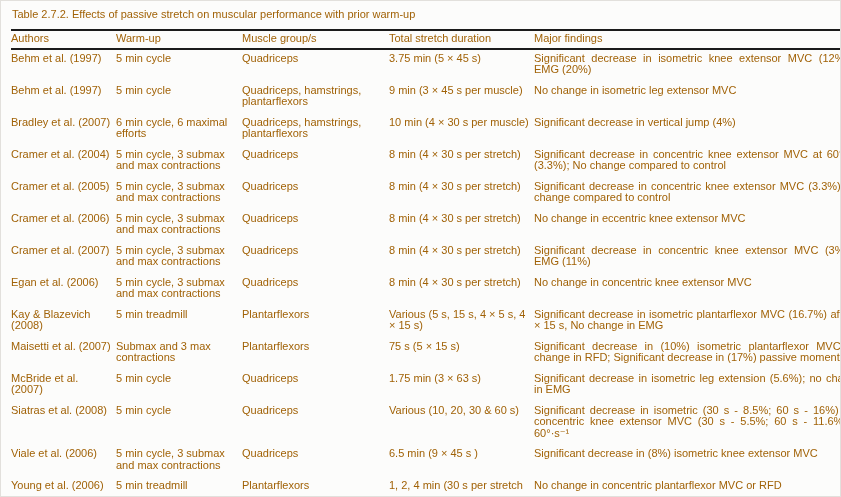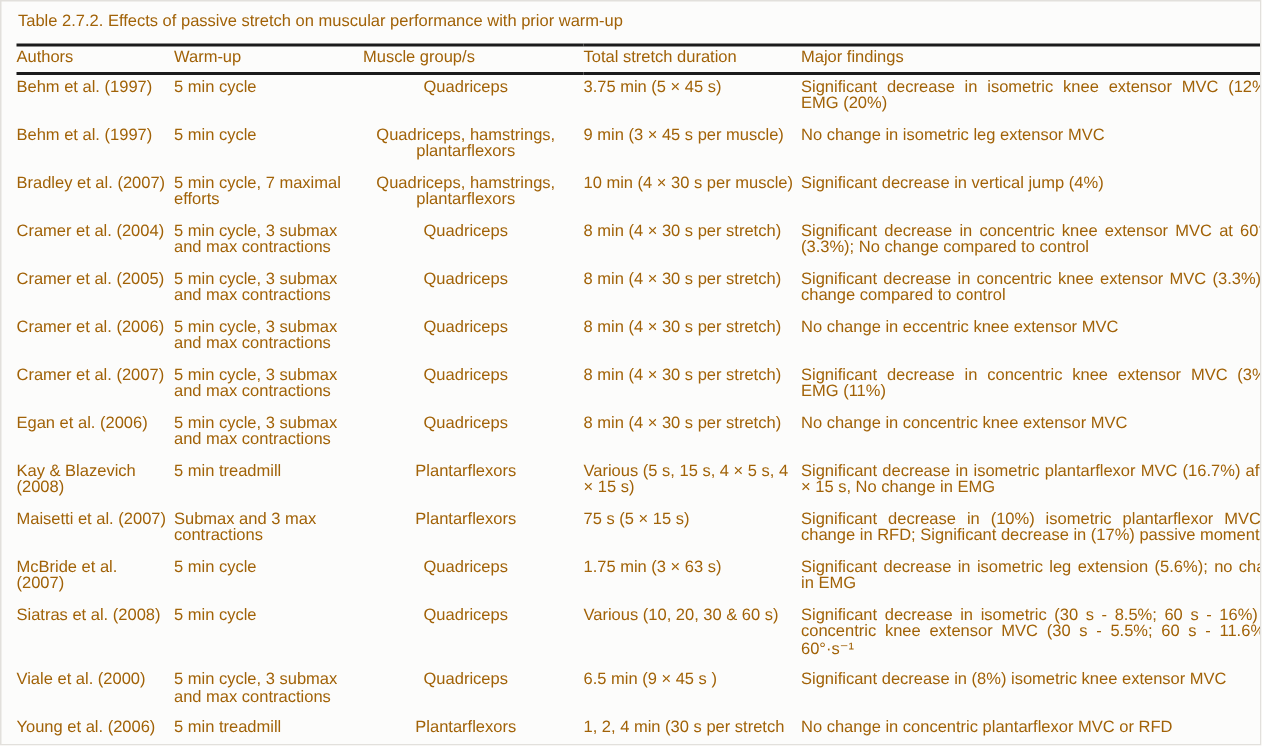--- a/index.html
+++ b/index.html
@@ -36,21 +36,21 @@
     margin-left: 28px;
   }
   table.effects td {
     vertical-align: top;
     font-size: 11px;
     line-height: 11.5px;
     padding: 3px 0 6px 0;
   }
   .c-authors  { width: 101px; padding-right: 4px !important; }
   .c-warmup   { width: 118px; padding-right: 8px !important; }
-  .c-muscle   { width: 137px; padding-right: 10px !important; text-align: center; }
+  .c-muscle   { width: 137px; padding-right: 10px !important; }
   .c-duration { width: 143px; padding-right: 2px !important; }
   .c-findings { width: 328px; }
   td.c-findings { text-align: justify; }
 </style>
 </head>
 <body>
 
 <div class="page">
   <div class="table-title">Table 2.7.2. Effects of passive stretch on muscular performance with prior warm-up</div>
 
@@ -74,21 +74,21 @@
         </tr>
         <tr>
           <td class="c-authors">Behm et al. (1997)</td>
           <td class="c-warmup">5 min cycle</td>
           <td class="c-muscle">Quadriceps, hamstrings, plantarflexors</td>
           <td class="c-duration">9 min (3 × 45 s per muscle)</td>
           <td class="c-findings">No change in isometric leg extensor MVC</td>
         </tr>
         <tr>
           <td class="c-authors">Bradley et al. (2007)</td>
-          <td class="c-warmup">5 min cycle, 7 maximal efforts</td>
+          <td class="c-warmup">6 min cycle, 6 maximal efforts</td>
           <td class="c-muscle">Quadriceps, hamstrings, plantarflexors</td>
           <td class="c-duration">10 min (4 × 30 s per muscle)</td>
           <td class="c-findings">Significant decrease in vertical jump (4%)</td>
         </tr>
         <tr>
           <td class="c-authors">Cramer et al. (2004)</td>
           <td class="c-warmup">5 min cycle, 3 submax and max contractions</td>
           <td class="c-muscle">Quadriceps</td>
           <td class="c-duration">8 min (4 × 30 s per stretch)</td>
           <td class="c-findings">Significant decrease in concentric knee extensor MVC at 60°·s⁻¹ (3.3%); No change compared to control</td>
@@ -143,21 +143,21 @@
           <td class="c-findings">Significant decrease in isometric leg extension (5.6%); no change in EMG</td>
         </tr>
         <tr>
           <td class="c-authors">Siatras et al. (2008)</td>
           <td class="c-warmup">5 min cycle</td>
           <td class="c-muscle">Quadriceps</td>
           <td class="c-duration">Various (10, 20, 30 &amp; 60 s)</td>
           <td class="c-findings">Significant decrease in isometric (30 s - 8.5%; 60 s - 16%) and concentric knee extensor MVC (30 s - 5.5%; 60 s - 11.6%) at 60°·s⁻¹</td>
         </tr>
         <tr>
-          <td class="c-authors">Viale et al. (2000)</td>
+          <td class="c-authors">Viale et al. (2006)</td>
           <td class="c-warmup">5 min cycle, 3 submax and max contractions</td>
           <td class="c-muscle">Quadriceps</td>
           <td class="c-duration">6.5 min (9 × 45 s )</td>
           <td class="c-findings">Significant decrease in (8%) isometric knee extensor MVC</td>
         </tr>
         <tr>
           <td class="c-authors">Young et al. (2006)</td>
           <td class="c-warmup">5 min treadmill</td>
           <td class="c-muscle">Plantarflexors</td>
           <td class="c-duration">1, 2, 4 min (30 s per stretch</td>

